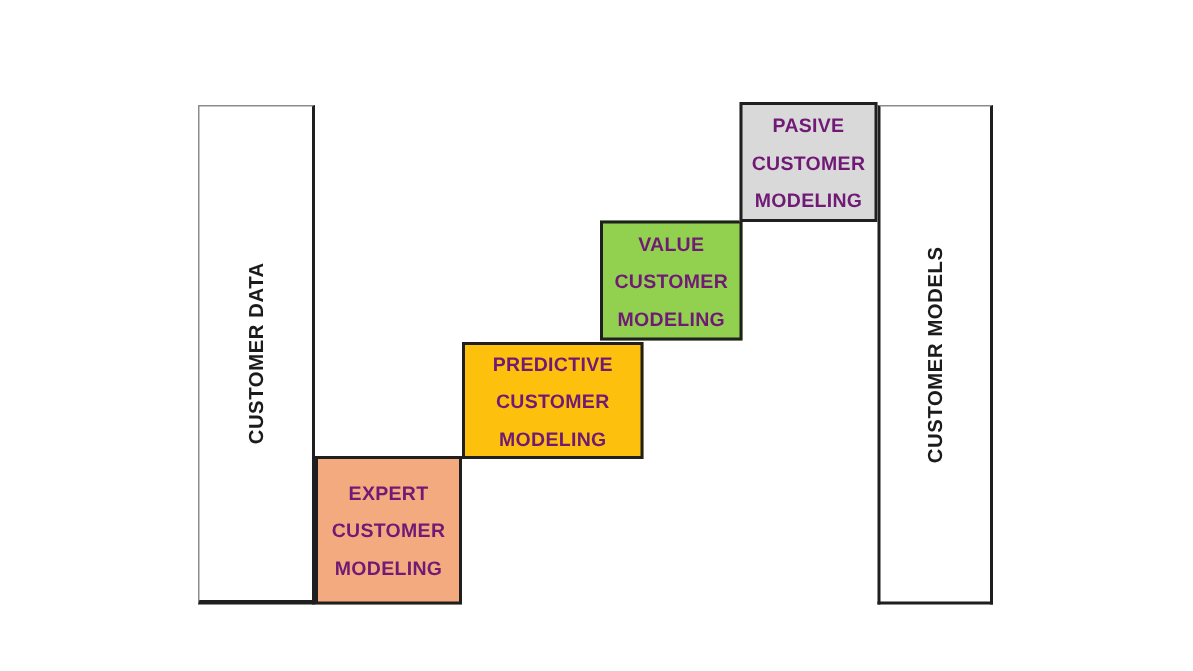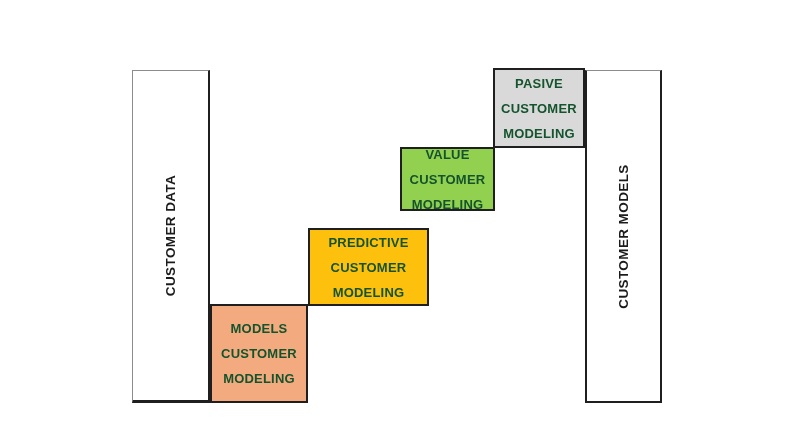--- a/index.html
+++ b/index.html
@@ -54,41 +54,41 @@
     border: 2px solid #1f1f1f;
     display: flex;
     flex-direction: column;
     align-items: center;
     justify-content: center;
     text-align: center;
   }
   .step-line {
     font-size: 13px;
     font-weight: 700;
-    color: #14532d;
+    color: #701a75;
     line-height: 25px;
     letter-spacing: 0.2px;
     white-space: nowrap;
   }
   #step-expert     { left: 210px; top: 304px; width: 98px; height: 99px; }
   #step-predictive { left: 308px; top: 228px; width: 121px; height: 78px; }
-  #step-value      { left: 400px; top: 147px; width: 95px; height: 64px; }
+  #step-value      { left: 400px; top: 147px; width: 95px; height: 80px; }
   #step-pasive     { left: 493px; top: 68px;  width: 92px; height: 80px; }
 </style>
 </head>
 <body>
 
 <div id="canvas">
 
   <div id="left-bar" class="bar">
     <span class="bar-label">CUSTOMER DATA</span>
   </div>
 
   <div id="step-expert" class="step" style="background: rgb(243, 170, 126);">
-    <span class="step-line">MODELS</span>
+    <span class="step-line">EXPERT</span>
     <span class="step-line">CUSTOMER</span>
     <span class="step-line">MODELING</span>
   </div>
 
   <div id="step-predictive" class="step" style="background: rgb(253, 192, 13);">
     <span class="step-line">PREDICTIVE</span>
     <span class="step-line">CUSTOMER</span>
     <span class="step-line">MODELING</span>
   </div>
 

